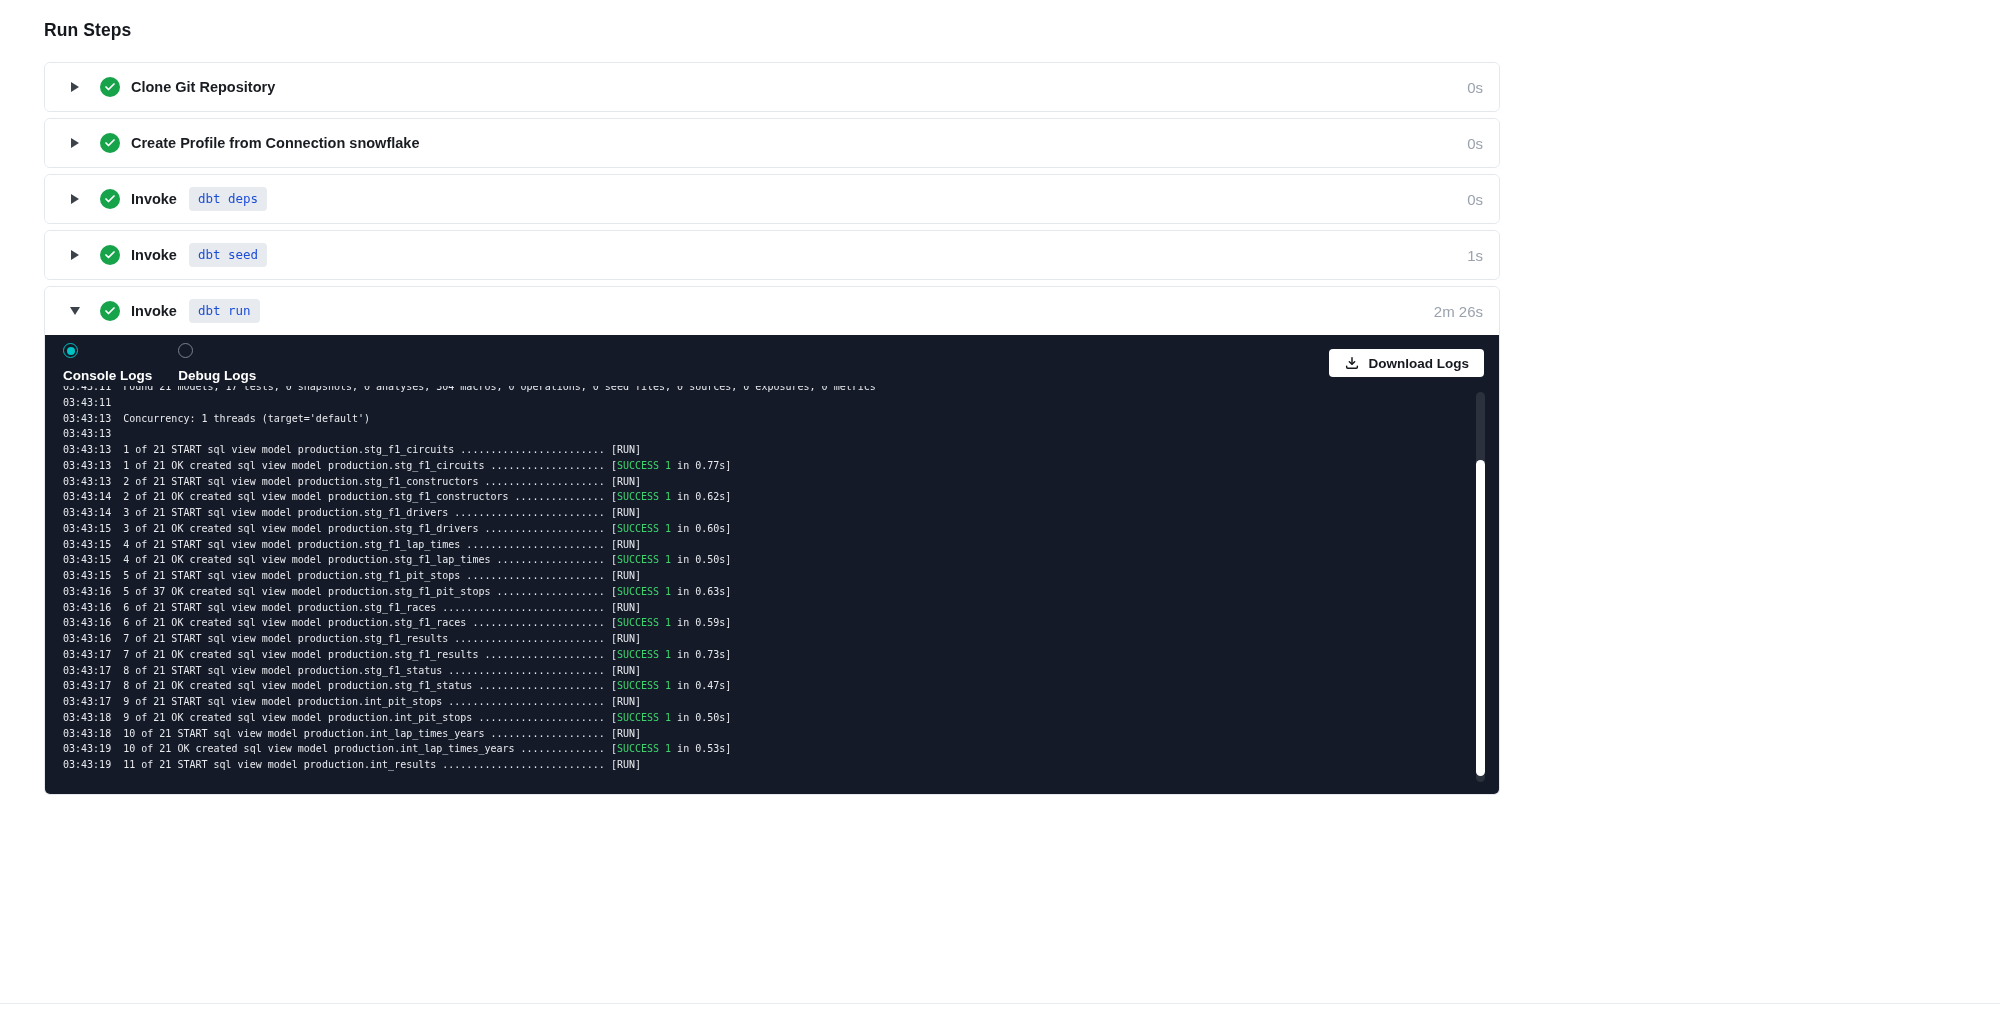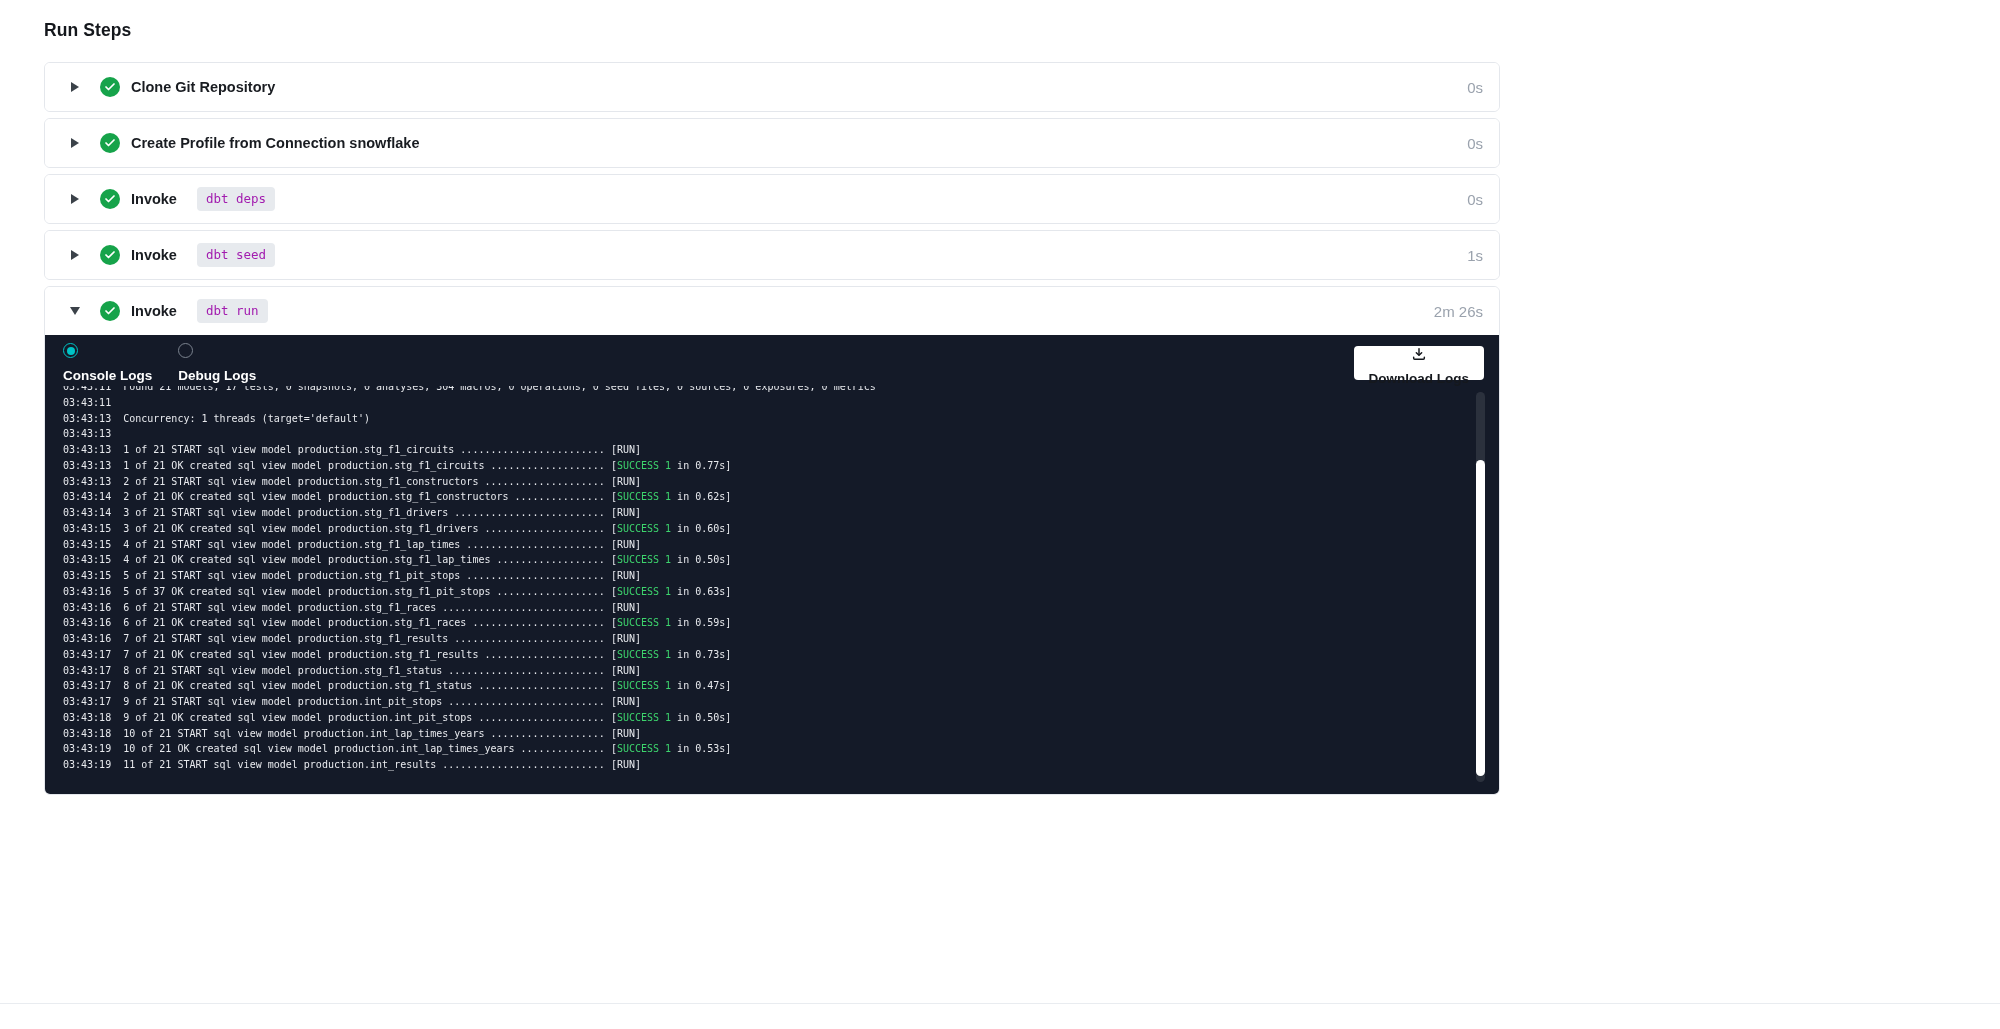--- a/index.html
+++ b/index.html
@@ -37,45 +37,45 @@
     border-left:5.5px solid transparent; border-right:5.5px solid transparent;
     border-top:8.5px solid #3b4249;
   }
   .check {
     width:20px; height:20px; border-radius:50%; background:#16a34a;
     display:flex; align-items:center; justify-content:center;
     margin-right:11px; flex:none;
   }
   .step-title { font-size:14.5px; font-weight:700; color:#191c21; }
   .chip {
-    margin-left:20px; background:#e7eaee; border-radius:4px;
+    margin-left:12px; background:#e7eaee; border-radius:4px;
     padding:4px 9px 5px 9px;
-    font-family:"DejaVu Sans Mono", monospace; font-size:12.5px; color:#a21caf;
+    font-family:"DejaVu Sans Mono", monospace; font-size:12.5px; color:#1d4ed8;
   }
   .duration { margin-left:auto; font-size:15px; color:#9aa2ad; }
 
   .console { background:#141a28; }
   .console-toolbar {
     display:flex; align-items:center; justify-content:space-between;
     padding:10px 15px 5px 18px; height:51px;
   }
   .radio-group { display:flex; align-items:center; gap:26px; }
   .radio-option { display:flex; gap:10px; cursor:pointer;flex-direction:column; }
   .radio { width:15px; height:15px; border-radius:50%; position:relative; flex:none; }
   .radio.selected { border:1.5px solid #00c3c5; }
   .radio.selected::after {
     content:""; position:absolute; inset:2.5px; border-radius:50%; background:#00c3c5;
   }
   .radio.unselected { border:1.5px solid #7a828e; }
   .radio-label { color:#ffffff; font-size:13.5px; font-weight:700; }
   .download-btn {
     display:flex; align-items:center; gap:9px;
     background:#ffffff; color:#15181d; border:none; border-radius:4px;
-    height:34px; padding:0 15px; font-size:13.5px; font-weight:600;
-    font-family:"Liberation Sans", sans-serif; cursor:pointer;flex-direction:column;
+    height:28px; padding:0 15px; font-size:13.5px; font-weight:600;
+    font-family:"Liberation Sans", sans-serif; cursor:pointer;
   }
   .download-btn svg { display:block; }
 
   .log-viewport {
     position:relative; height:408px; overflow:hidden; padding-left:18px;
   }
   .log-lines { margin-top:-7px; }
   .log-line {
     white-space:pre;
     font-family:"DejaVu Sans Mono", monospace;

